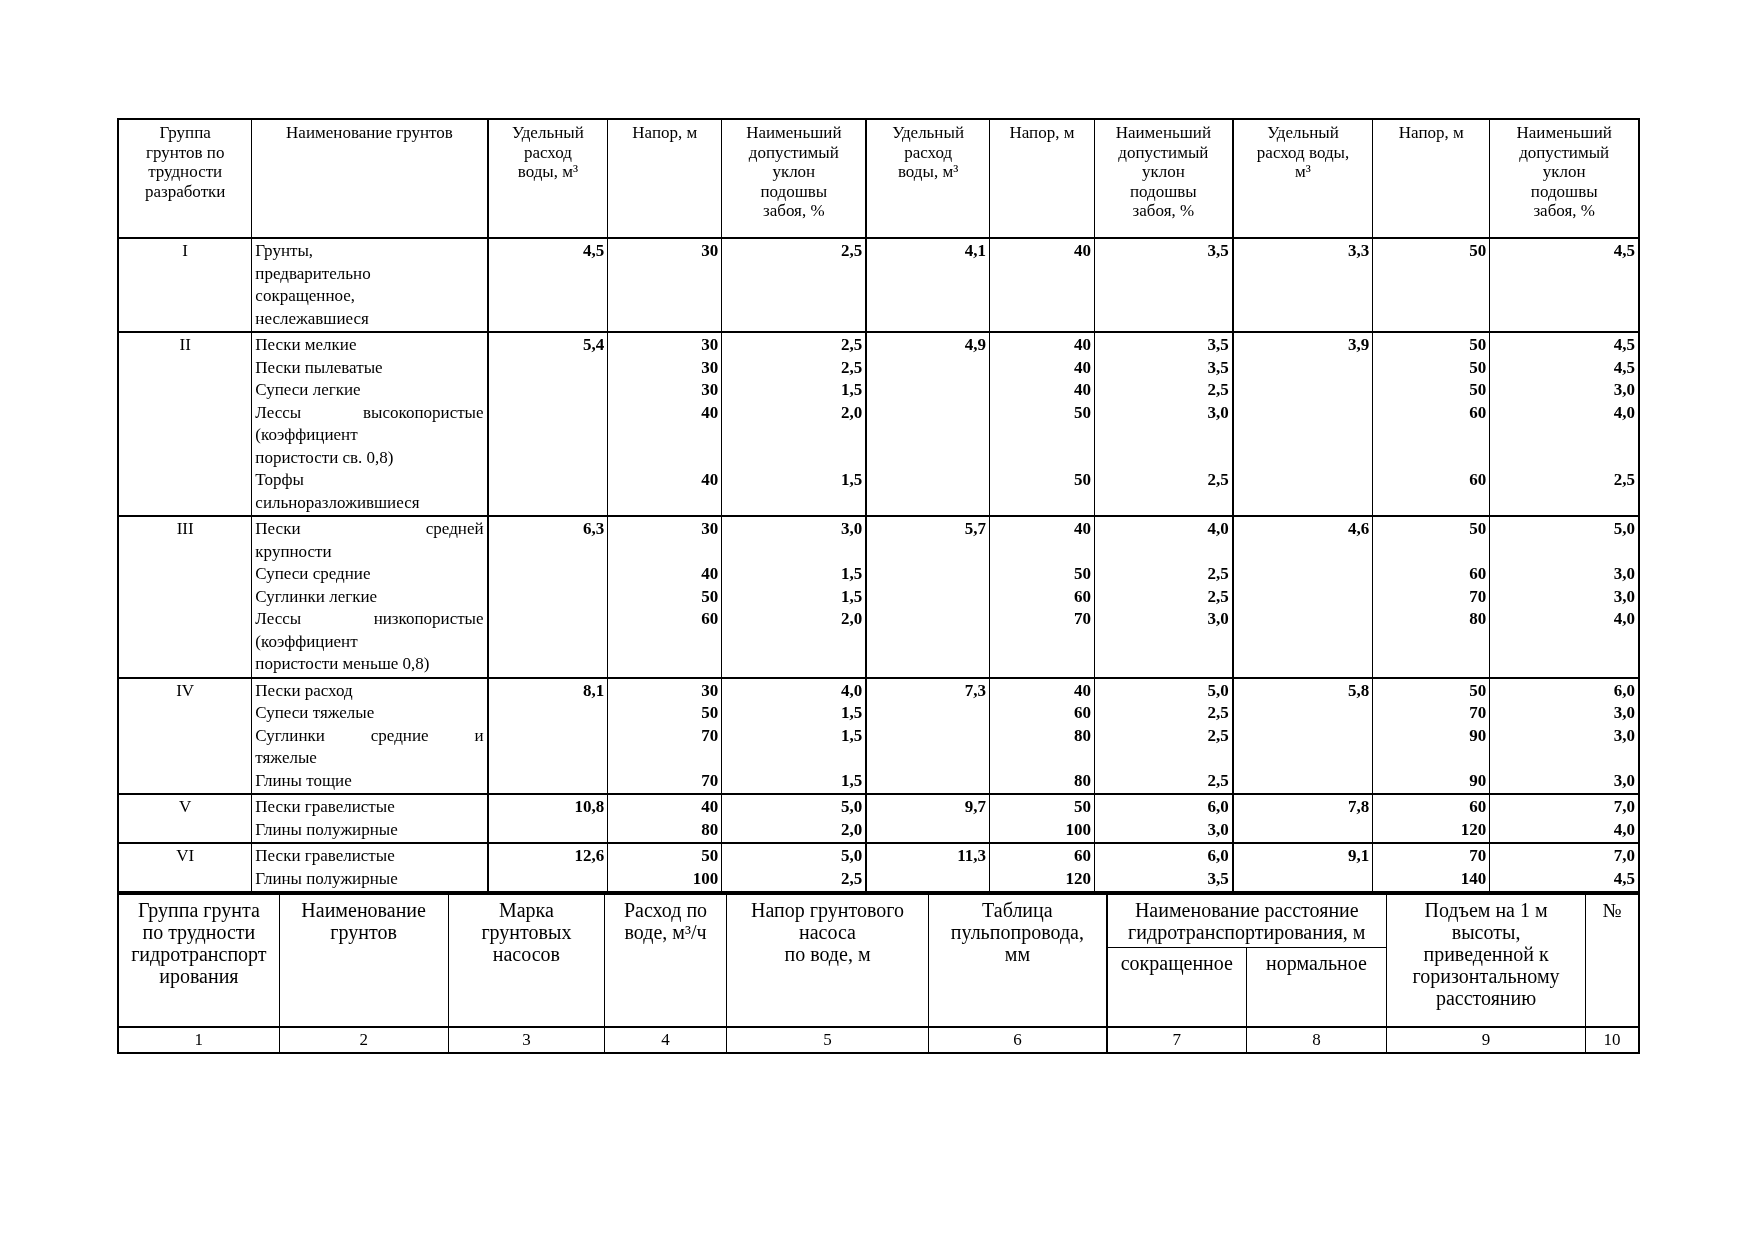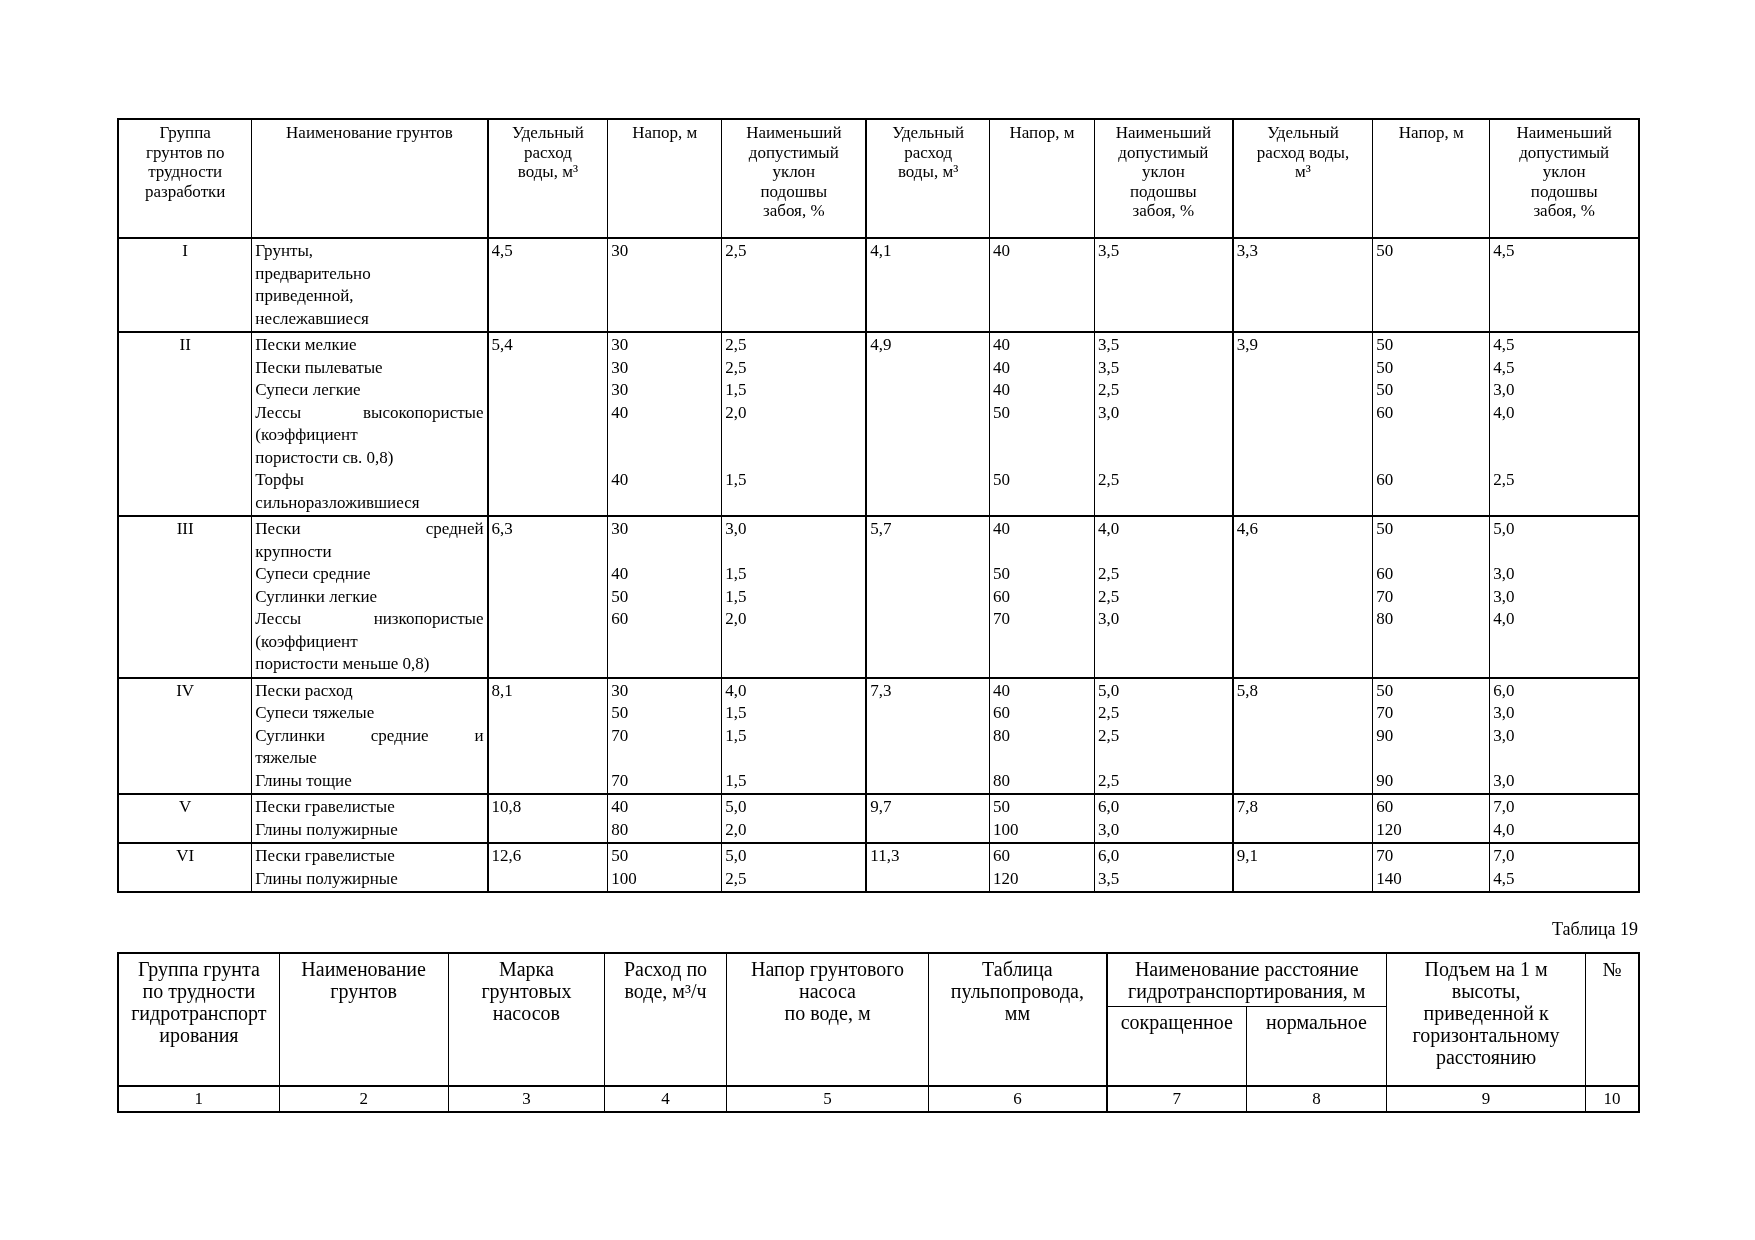--- a/index.html
+++ b/index.html
@@ -18,21 +18,21 @@
   }
   .t1 td{
     font-size:17px;vertical-align:top;padding:1px 3px;border:1px solid #000;
   }
   .t1 thead tr{border-bottom:2px solid #000;}
   .t1 tbody tr{border-top:2px solid #000;}
   .bL{border-left:2px solid #000 !important;}
   .grp{text-align:center;line-height:22.5px;}
   .ln{height:22.5px;line-height:22.5px;white-space:nowrap;overflow:hidden;}
   .ln.j{display:flex;justify-content:space-between;}
-  .num{text-align:left;}
+  .num{text-align:right;font-weight:bold;}
   .name{padding-left:5px;padding-right:5px;}
   
   .caption{font-size:18px;text-align:right;margin:26px 2px 12px 0;}
   
   .t2 th,.t2 td{border:1px solid #000;font-weight:normal;}
   .t2 .hdr{
     font-size:20px;text-align:center;vertical-align:top;
     line-height:22px;white-space:pre-line;padding:4px 2px;
   }
   .t2 .spanh{height:44px;}
@@ -94,21 +94,21 @@
 подошвы
 забоя, %</th>
         </tr>
       </thead>
     <tbody id="t1body">
         <tr>
           <td class="grp">I</td>
           <td class="name">
             <div class="ln">Грунты,</div>
             <div class="ln">предварительно</div>
-            <div class="ln">приведенной,</div>
+            <div class="ln">сокращенное,</div>
             <div class="ln">неслежавшиеся</div>
           </td>
           <td class="num bL">
             <div class="ln">4,5</div>
             <div class="ln">&nbsp;</div>
             <div class="ln">&nbsp;</div>
             <div class="ln">&nbsp;</div>
           </td>
           <td class="num">
             <div class="ln">30</div>
@@ -523,21 +523,20 @@
             <div class="ln">140</div>
           </td>
           <td class="num">
             <div class="ln">7,0</div>
             <div class="ln">4,5</div>
           </td>
         </tr>
       </tbody>
   </table>
 
-  <div class="caption">Таблица 19</div>
 
   <table class="t2">
     <colgroup>
       <col style="width:10.6%">
         <col style="width:11.1%">
         <col style="width:10.3%">
       <col style="width:8.0%">
         <col style="width:13.3%">
         <col style="width:11.7%">
       <col style="width:9.2%">

